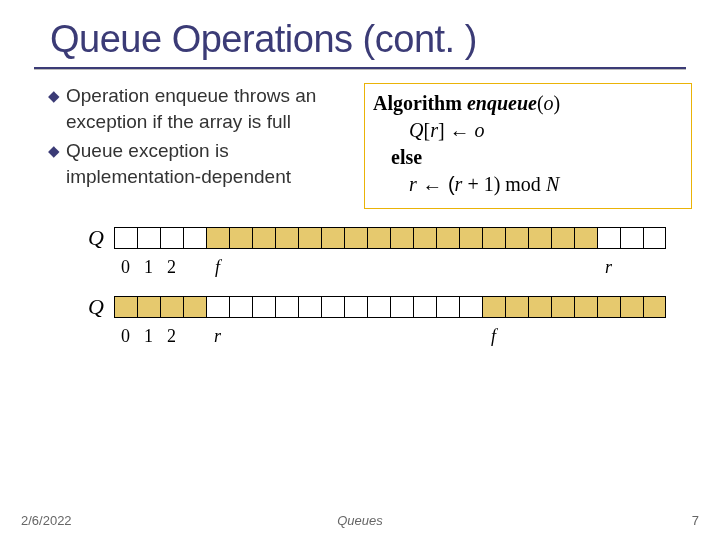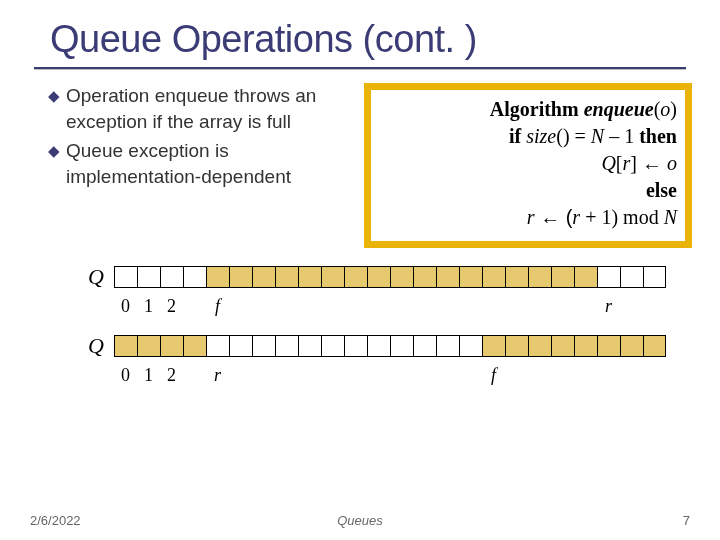--- a/index.html
+++ b/index.html
@@ -43,27 +43,26 @@
   }
   .bullet .marker {
     flex: 0 0 18px;
     color: #3b3b76;
     font-size: 15px;
     line-height: 26px;
   }
   .bullet .text { flex: 1; }
   .algo-box {
     flex: 1;
-    border: 7px solid #eab308;
+    border: 1px solid #eab308;
     padding: 6px 8px 10px 8px;
     font-family: "Times New Roman", serif;
     font-size: 20px;
     line-height: 1.35;
     color: #000;
-    text-align: right;
   }
   .algo-line { white-space: nowrap; }
   .ind1 { padding-left: 18px; }
   .ind2 { padding-left: 36px; }
   .kw { font-weight: bold; }
   .ital { font-style: italic; }
   .arrow { font-family: Arial, sans-serif; }
   .queue-area {
     margin: 18px 0 0 88px;
   }
@@ -106,21 +105,21 @@
     text-align: center;
     font-style: normal;
   }
   .idx.italic { font-style: italic; }
   .spacer { width: 23px; }
   .footer {
     position: absolute;
     bottom: 12px;
     left: 0;
     width: 100%;
-    padding: 0 30px;
+    padding: 0 21px;
     display: flex;
     justify-content: space-between;
     align-items: center;
     font-size: 13px;
     color: #666;
     font-family: Verdana, sans-serif;
   }
   .footer .center { position: absolute; left: 50%; transform: translateX(-50%); font-style: italic; }
 </style>
 </head>
@@ -138,24 +137,20 @@
     <div class="bullet">
       <span class="marker">◆</span>
       <span class="text">Queue exception is implementation-dependent</span>
     </div>
   </div>
   <div class="algo-box">
     <div class="algo-line">
       <span class="kw">Algorithm</span>
       <span> </span><span class="kw ital">enqueue</span><span>(</span><span class="ital">o</span><span>)</span>
     </div>
-    <div class="algo-line ind1">
-      <span class="kw">if</span>
-      <span> </span><span class="ital">size</span><span>() = </span><span class="ital">N</span><span> – 1 </span><span class="kw">then</span>
-    </div>
     <div class="algo-line ind2">
       <span class="ital">Q</span><span>[</span><span class="ital">r</span><span>] </span><span class="arrow">←</span><span class="ital"> o</span>
     </div>
     <div class="algo-line ind1">
       <span class="kw">else</span>
     </div>
     <div class="algo-line ind2">
       <span class="ital">r</span><span class="arrow"> ← (</span><span class="ital">r</span><span> + 1) mod </span><span class="ital">N</span>
     </div>
   </div>

